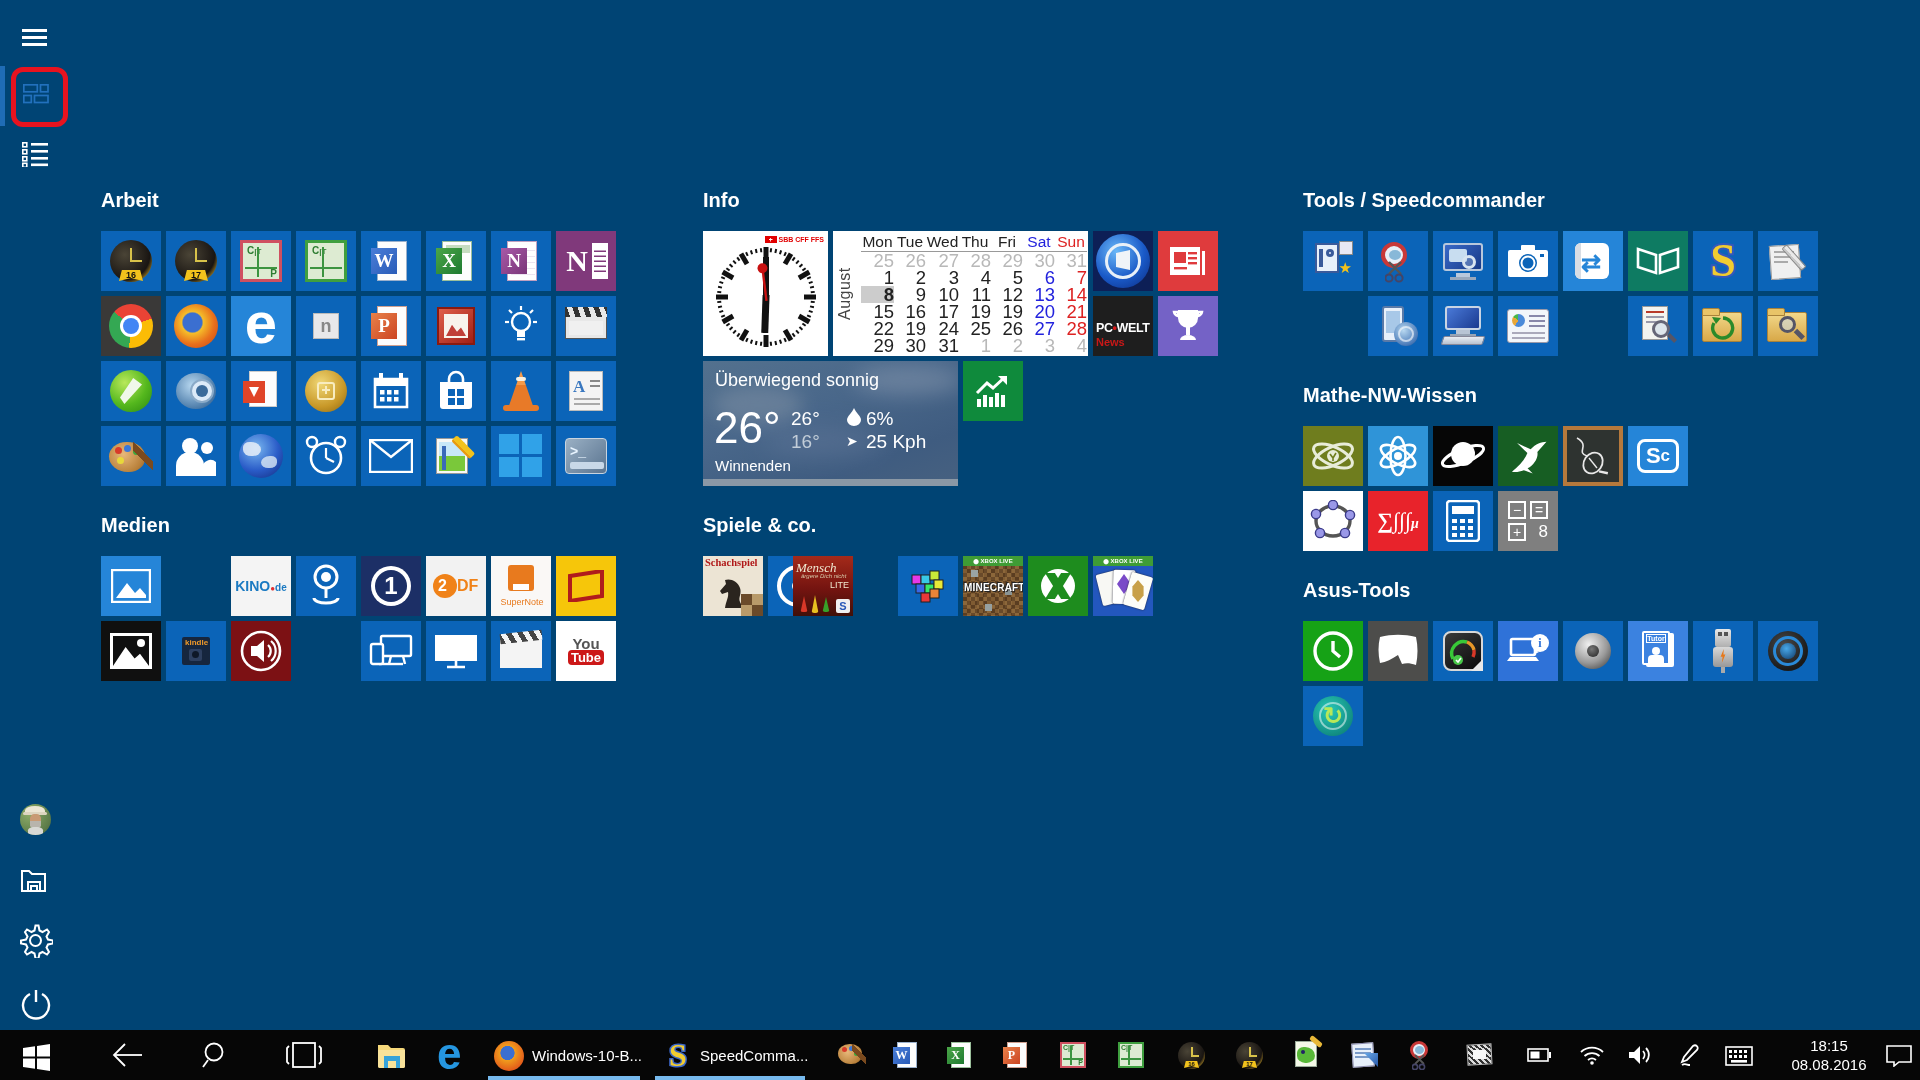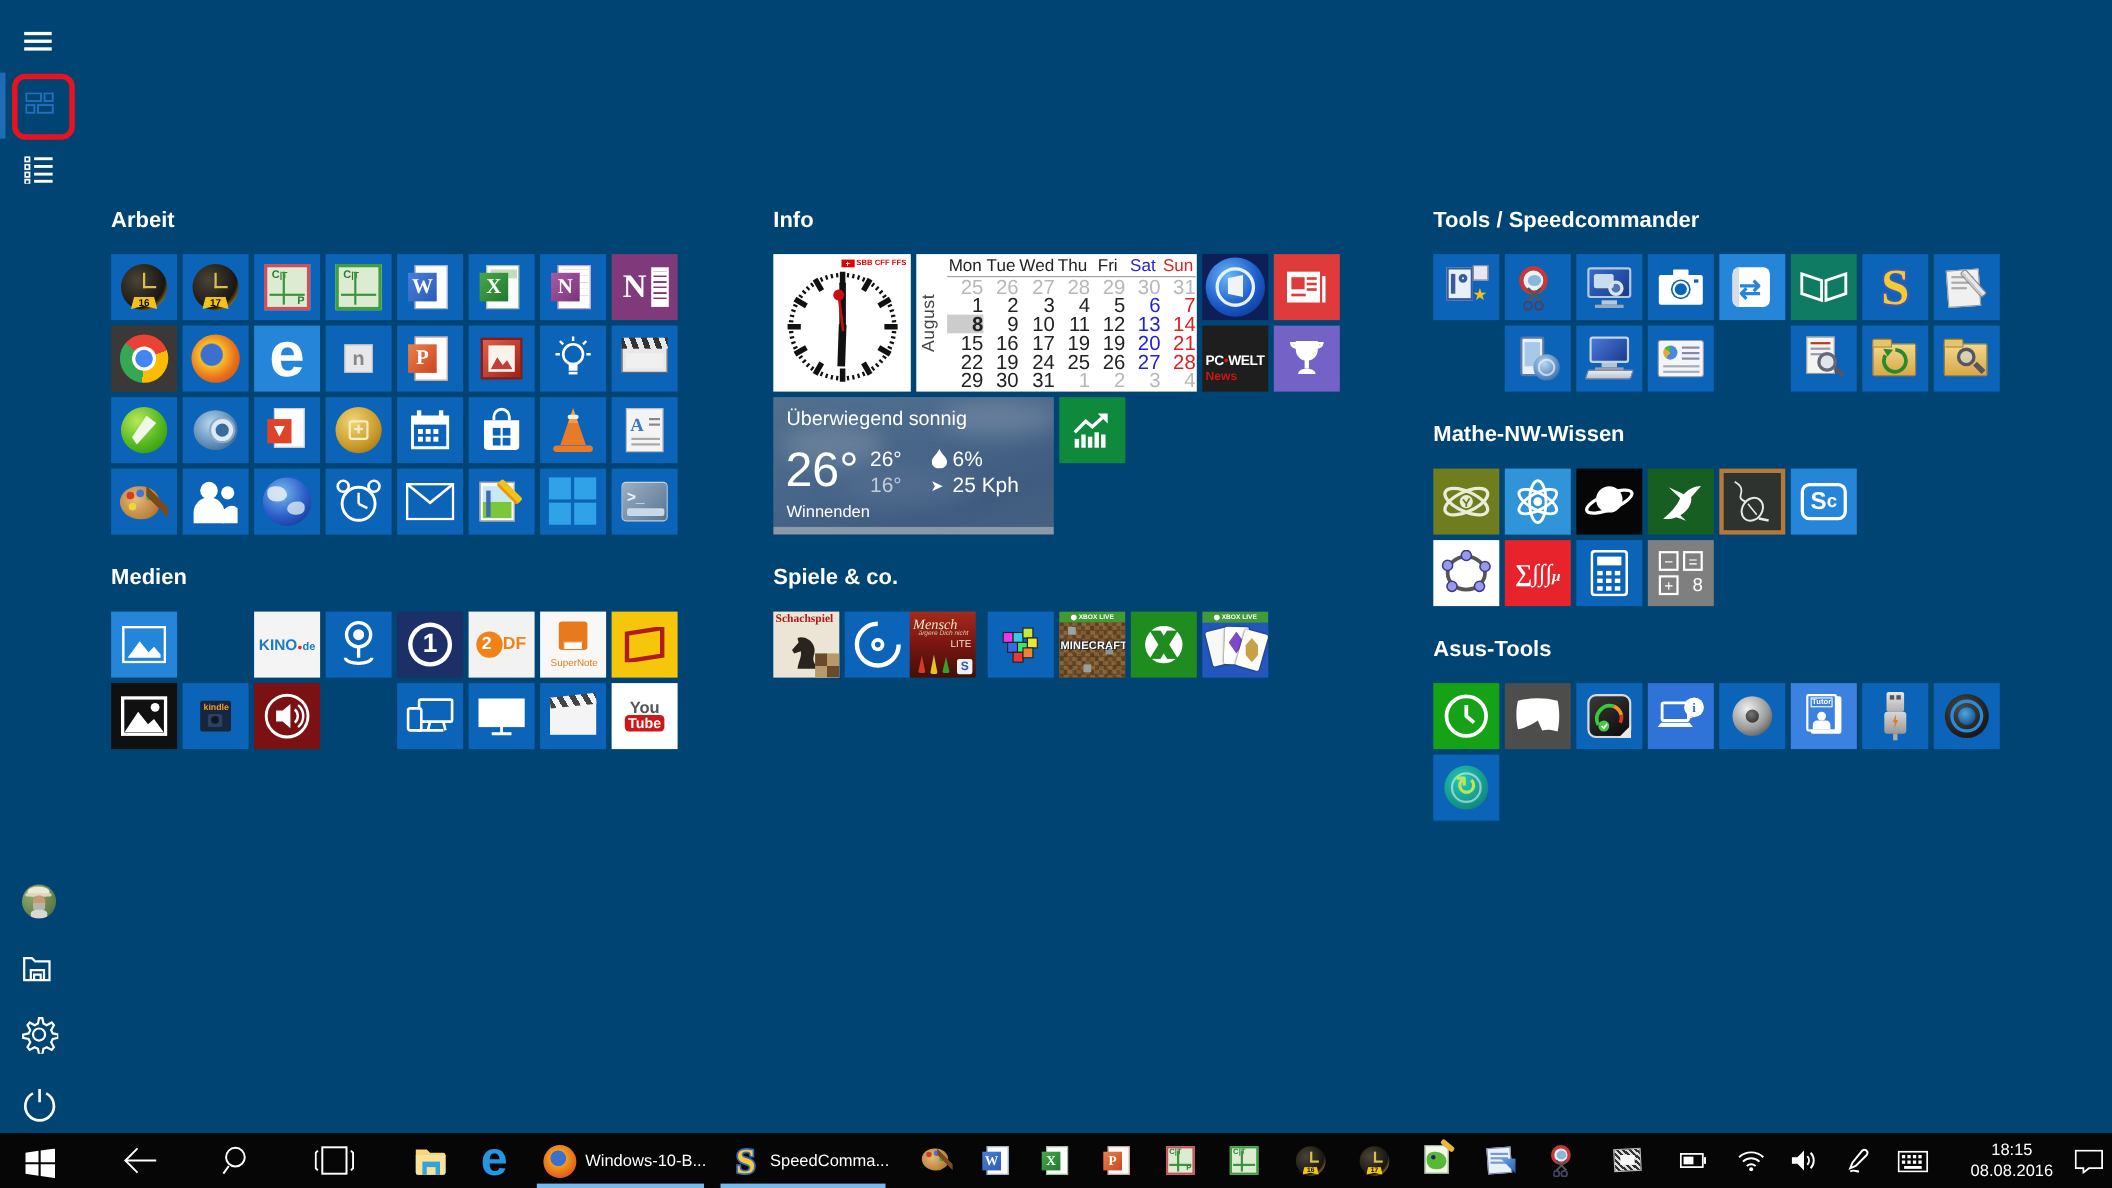--- a/index.html
+++ b/index.html
@@ -649,21 +649,21 @@
   </div>
   <div style="position:absolute;right:0;bottom:0;width:22px;height:22px;background:conic-gradient(#b89a6a 0 25%,#6a4a2a 0 50%,#b89a6a 0 75%,#6a4a2a 0)"></div>
 </div>
 <div class="t" style="left:768px;top:556px">
   <svg width="44" height="44" viewBox="0 0 44 44">
     <path d="M22 3 a19 19 0 1 0 19 19" fill="none" stroke="#fff" stroke-width="4"></path>
     <circle cx="22" cy="22" r="6" fill="#fff"></circle>
     <circle cx="22" cy="22" r="2.6" fill="#0b64b8"></circle>
   </svg>
 </div>
-<div class="t" style="left:827px;top:556px;background:linear-gradient(#a42a1a 0%,#741410 55%,#401008 100%);display:block">
+<div class="t" style="left:793px;top:556px;background:linear-gradient(#a42a1a 0%,#741410 55%,#401008 100%);display:block">
   <div style="position:absolute;left:3px;top:4px;color:#f0e8d0;font-size:13px;font-style:italic;font-family:'Liberation Serif',serif">Mensch</div>
   <div style="position:absolute;left:8px;top:17px;color:#d8c8a8;font-size:6px;font-style:italic">ärgere Dich nicht</div>
   <div style="position:absolute;right:4px;top:24px;color:#f0e8d0;font-size:9px">LITE</div>
   <div style="position:absolute;left:6px;bottom:4px;width:10px;height:16px;background:#d83828;clip-path:polygon(50% 0,85% 100%,15% 100%);border-radius:40%"></div>
   <div style="position:absolute;left:17px;bottom:3px;width:10px;height:18px;background:#e8c020;clip-path:polygon(50% 0,85% 100%,15% 100%);border-radius:40%"></div>
   <div style="position:absolute;left:28px;bottom:4px;width:10px;height:15px;background:#38a028;clip-path:polygon(50% 0,85% 100%,15% 100%);border-radius:40%"></div>
   <div style="position:absolute;right:3px;bottom:3px;width:14px;height:14px;background:#f0f0f0;border-radius:2px">
       <div style="color:#2858b8;font-size:11px;font-weight:bold;text-align:center;line-height:14px">S</div>
     </div>
 </div>

